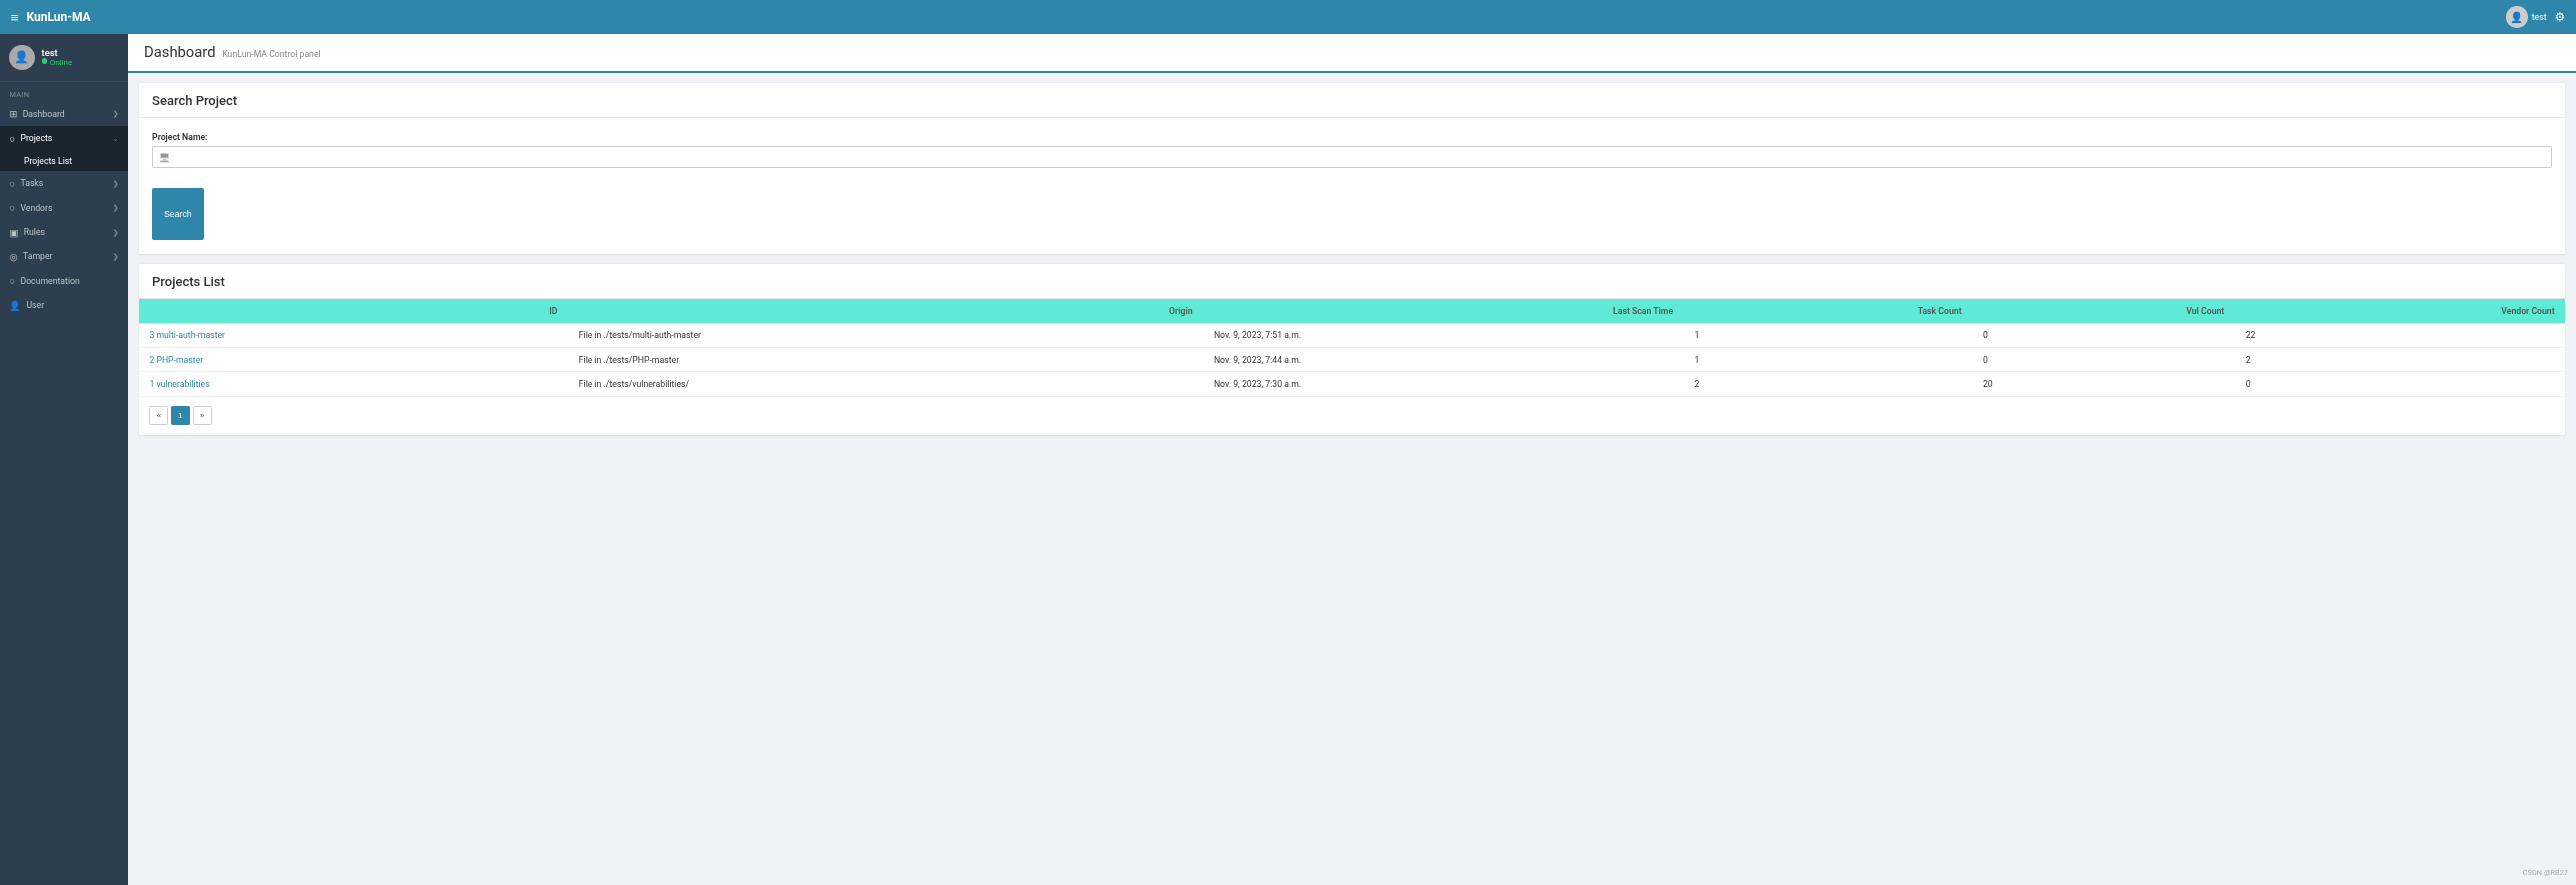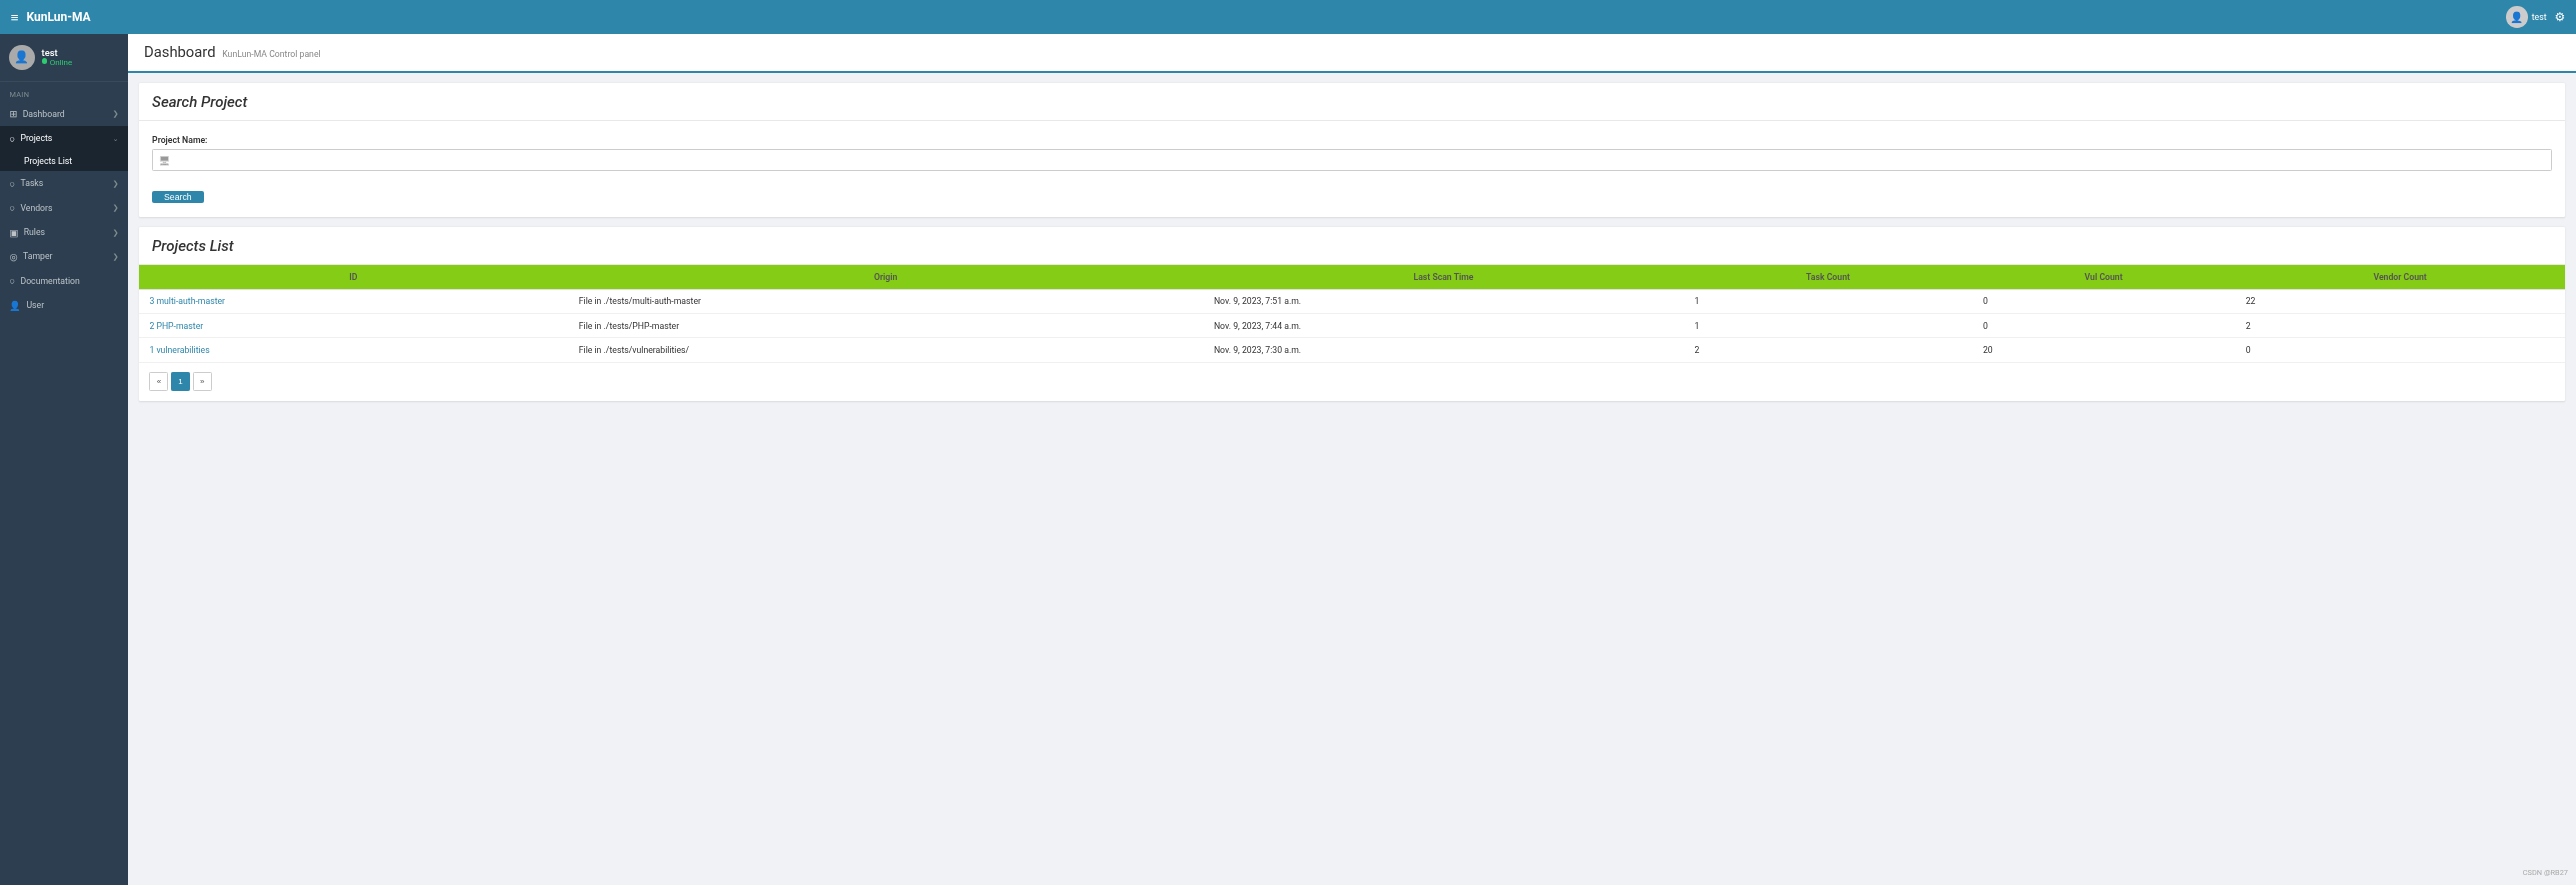--- a/index.html
+++ b/index.html
@@ -179,24 +179,23 @@
     
     .card {
       background: white;
       margin: 10.7px;
       border-radius: 1.3px;
       box-shadow: 0 0.7px 2px rgba(0,0,0,0.1);
     }
     .card-header {
       padding: 9.4px 13.4px;
       border-bottom: 0.7px solid #e8e8e8;
-      font-size: 15px;
+      font-size: 13px;
       font-weight: 500;
       color: #333;
-      font-style: italic;
     }
     .card-body { padding: 13.4px; }
 
     
     .form-group { margin-bottom: 20px; }
     .form-label {
       display: block;
       font-weight: 600;
       color: #333;
       margin-bottom: 4px;
@@ -222,39 +221,39 @@
     .hint-text {
       font-size: 8px;
       color: #888;
       margin-bottom: 9.4px;
     }
     .hint-text span { color: #337ab7; }
     .btn-search {
       background: #2e86ab;
       color: white;
       border: none;
-      padding: 1px 12px;
+      padding: 21px 12px;
       border-radius: 2px;
       cursor: pointer;
       font-size: 8.7px;
     }
 
     
     .projects-table {
       width: 100%;
       border-collapse: collapse;
     }
     .projects-table th {
-      text-align: center;
+      text-align: right;
       padding: 6.7px 10.7px;
       font-size: 8.7px;
       font-weight: 600;
       color: #555;
       border-bottom: 1.3px solid #e0e0e0;
-      background: #84cc16;
+      background: #5eead4;
     }
     .projects-table td {
       padding: 6.7px 10.7px;
       font-size: 8.7px;
       color: #333;
       border-bottom: 0.7px solid #f0f0f0;
     }
     .link-cell { color: #2e86ab; cursor: pointer; text-decoration: none; }
 
     

